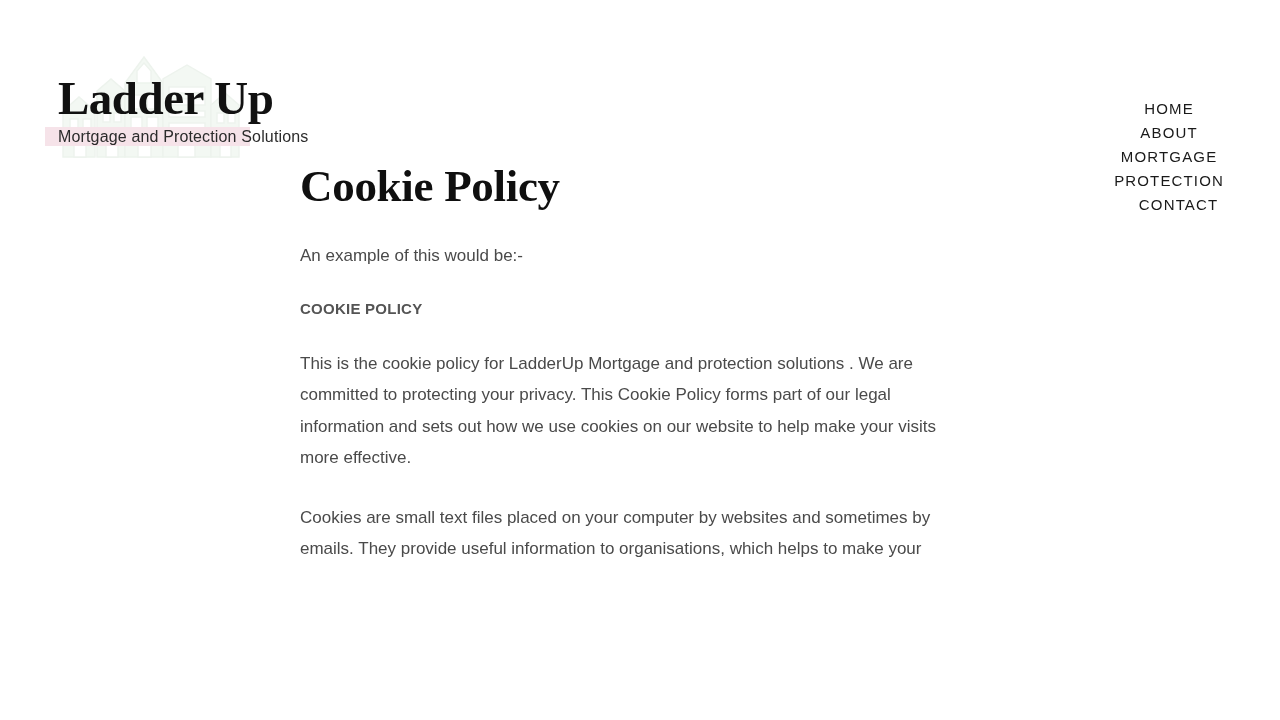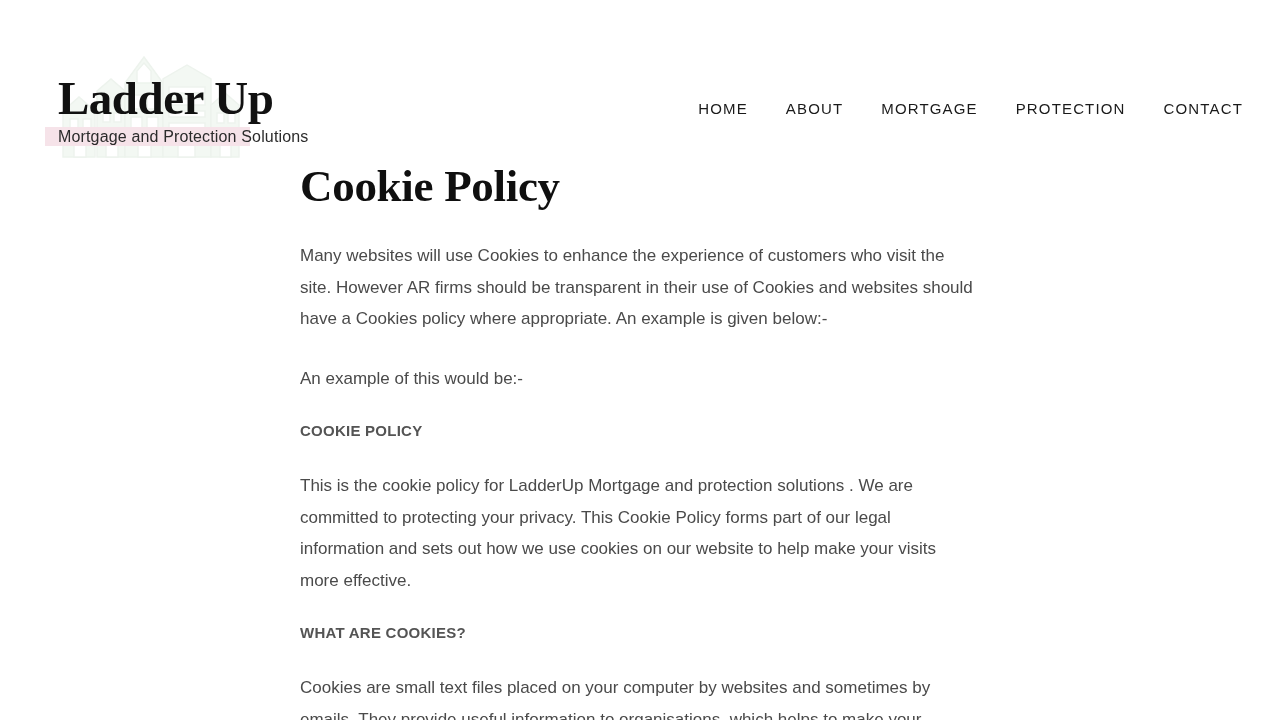--- a/index.html
+++ b/index.html
@@ -89,20 +89,21 @@
   }
 
   
   .main-nav {
     position: absolute;
     right: 37px;
     top: 58px;
     display: flex;
     align-items: center;
     gap: 0px;
+    flex-direction: column;
   }
   .nav-item {
     display: block;
     font-family: "Liberation Sans", sans-serif;
     font-size: 15px;
     font-weight: 500;
     letter-spacing: 1.15px;
     color: #1a1a1a;
     text-decoration: none;
     text-transform: uppercase;
@@ -216,25 +217,23 @@
     <a class="nav-item" href="#">PROTECTION</a>
     <a class="nav-item" href="#">CONTACT</a>
   </nav>
 
 </header>
 
 <main class="content">
 
   <h1 class="page-title">Cookie Policy</h1>
 
-  <p class="body-para">Many websites will use Cookies to enhance the experience of customers who visit the site. However AR firms should be transparent in their use of Cookies and websites should have a Cookies policy where appropriate. An example is given below:-</p>
 
   <p class="body-para">An example of this would be:-</p>
 
   <h2 class="sub-heading">COOKIE POLICY</h2>
 
   <p class="body-para">This is the cookie policy for LadderUp Mortgage and protection solutions . We are committed to protecting your privacy. This Cookie Policy forms part of our legal information and sets out how we use cookies on our website to help make your visits more effective.</p>
 
-  <h2 class="sub-heading">WHAT ARE COOKIES?</h2>
 
   <p class="body-para">Cookies are small text files placed on your computer by websites and sometimes by emails. They provide useful information to organisations, which helps to make your</p>
 
 </main>
 
 </body></html>

